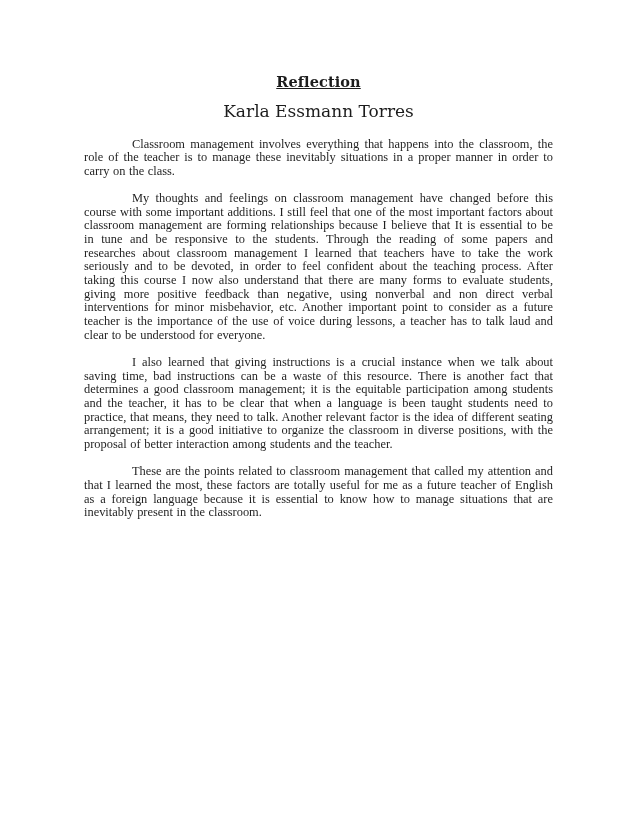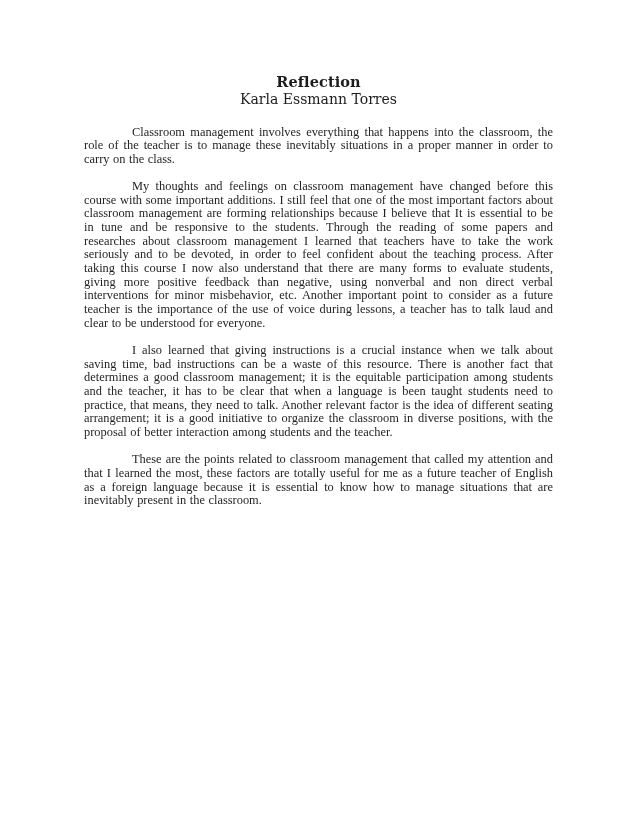--- a/index.html
+++ b/index.html
@@ -21,27 +21,28 @@
     color: #1c1c1c;
     font-family: "DejaVu Serif", serif;
     margin-bottom: 19px;
   }
   .doc-title {
     font-size: 14.5px;
     font-weight: bold;
     line-height: 15px;
     margin: 0 0 2px 0;
     letter-spacing: 0.1px;
+    text-decoration: underline;
   }
   .doc-author,
   .doc-subtitle {
-    font-size: 14px;
+    font-size: 17px;
     font-weight: normal;
     line-height: 13.5px;
-    margin: 4px;
+    margin: 16px;
   }
   .doc-body {
     color: #1f1f1f;
     font-family: "Liberation Serif", "DejaVu Serif", serif;
     font-size: 12.4px;
     line-height: 13.65px;
   }
   .doc-body p {
     margin: 0 0 13.65px 0;
     text-align: justify;

